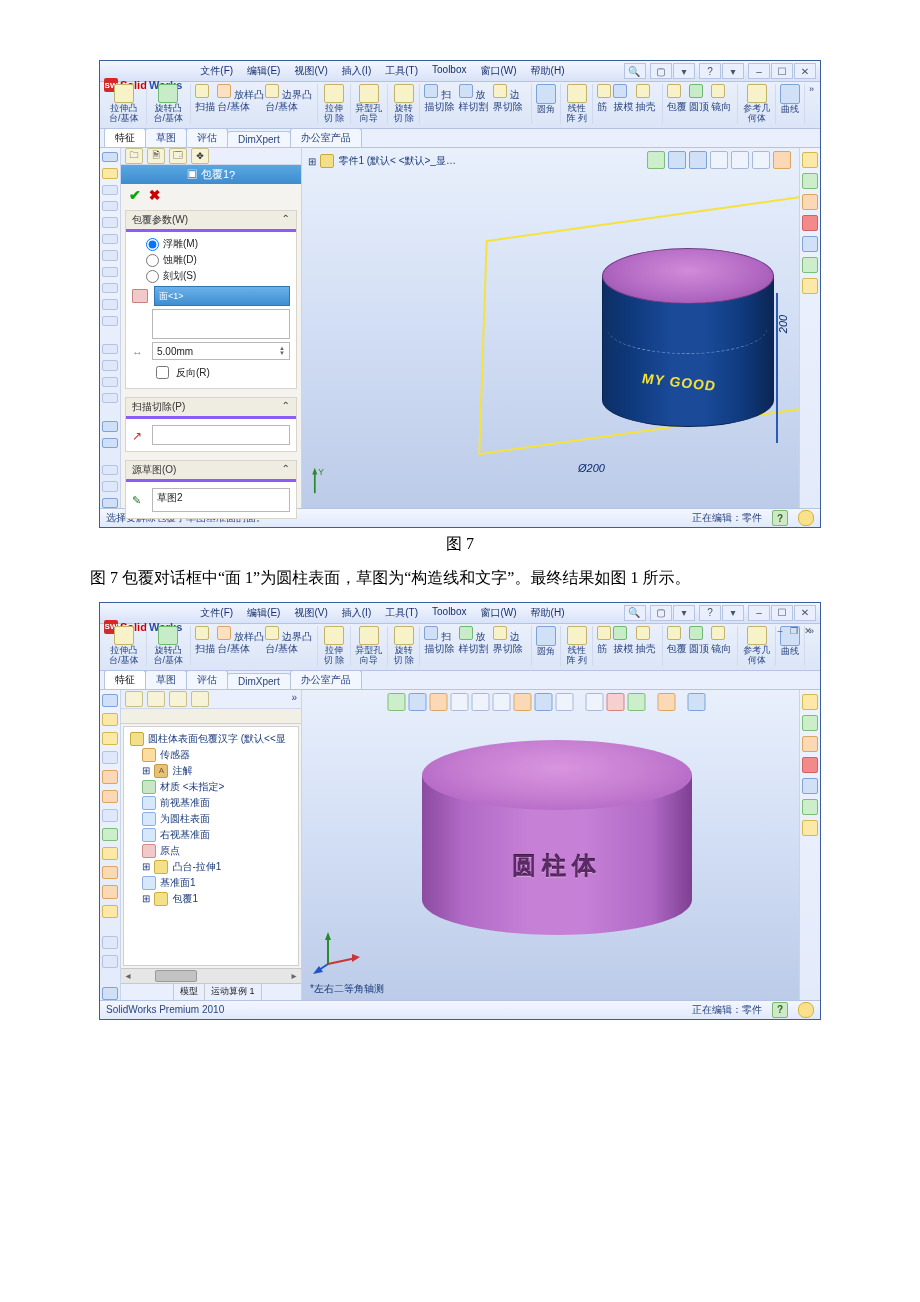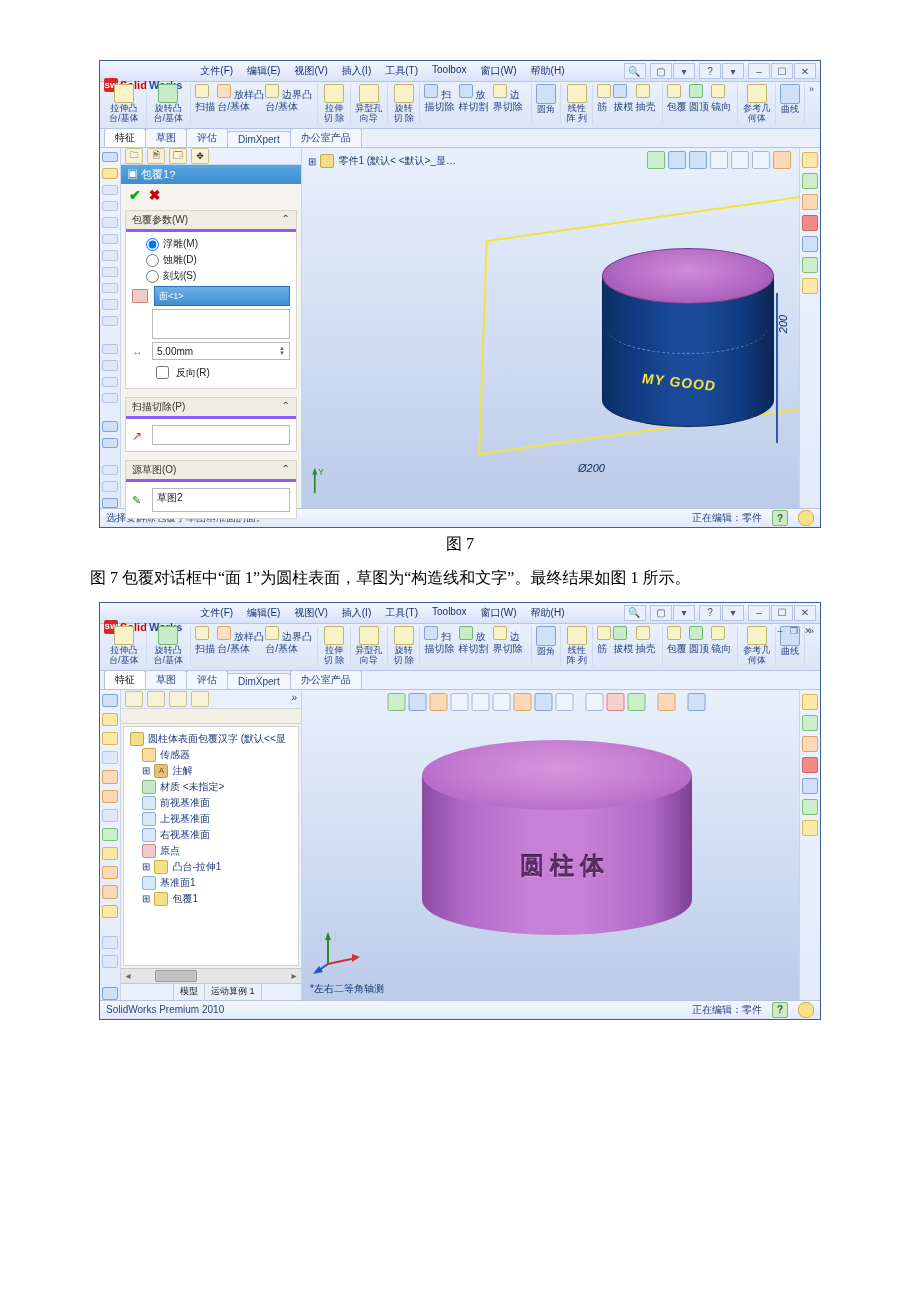--- a/index.html
+++ b/index.html
@@ -91,21 +91,21 @@
   .li-ic.y{background:#fde9a7;border-color:#d3b94f;}
   .li-ic.g{background:#cdeeca;border-color:#7cbd78;}
   .li-ic.b{background:#cfe0f7;border-color:#7fa3d8;}
   .li-ic.o{background:#fbd9b6;border-color:#dba760;}
   .sw-right-icons{width:20px;background:linear-gradient(#eef3fd,#e3eafa);border-left:1px solid #c8d3ec;display:flex;flex-direction:column;align-items:center;padding-top:4px;gap:5px;}
 
   
   .pm-panel{width:180px;background:#f5f3ef;border-right:1px solid #c8d3ec;display:flex;flex-direction:column;}
   .pm-tabs{display:flex;height:18px;background:#e9effc;border-bottom:1px solid #cfd7eb;align-items:center;padding:0 4px;gap:4px;}
   .pm-tabs span{width:16px;height:14px;background:#f7f3d7;border:1px solid #c7c08a;border-radius:2px;display:inline-flex;align-items:center;justify-content:center;font-size:9px;}
-  .pm-title{background:linear-gradient(#5aa7e0,#3d8ccf);color:#fff;padding:2px 6px;display:flex;align-items:center;justify-content:flex-start;font-size:11px;}
+  .pm-title{background:linear-gradient(#5aa7e0,#3d8ccf);color:#fff;padding:2px 6px;display:flex;align-items:center;justify-content:center;font-size:11px;}
   .pm-okrow{display:flex;gap:8px;padding:3px 8px;background:#f5f3ef;}
   .pm-ok{color:#0a0;font-weight:bold;font-size:14px;}
   .pm-cancel{color:#c00;font-weight:bold;font-size:14px;}
   .pm-section{border:1px solid #d8d4c9;margin:4px;background:#fff;}
   .pm-sec-h{background:#efece2;padding:2px 6px;display:flex;justify-content:space-between;font-size:10px;color:#333;border-bottom:3px solid #8b5cf6;}
   .pm-sec-b{padding:3px 6px;font-size:10px;color:#222;}
   .pm-radio{display:flex;align-items:center;gap:4px;margin:2px 0 2px 14px;}
   .pm-radio input{margin:0;}
   .pm-field{display:flex;align-items:center;gap:6px;margin:3px 0;}
   .pm-sel{flex:1;height:16px;background:linear-gradient(#6bb0ea,#3e8fd1);border:1px solid #2f74b3;color:#fff;font-size:9px;padding:1px 4px;display:flex;align-items:center;}
@@ -162,21 +162,21 @@
   .dim-d{position:absolute;bottom:14px;left:96px;font-size:11px;color:#0a2a6a;font-style:italic;}
   .dim-h{position:absolute;right:-20px;top:70px;font-size:11px;color:#0a2a6a;transform:rotate(-90deg);font-style:italic;}
   .dim-line-h{position:absolute;right:-6px;top:45px;width:2px;height:150px;background:#2a5ab2;}
   .triad1{position:absolute;bottom:6px;left:6px;}
   .triad1 svg{width:34px;height:34px;}
 
   
   .cyl2{position:absolute;left:120px;top:50px;width:270px;height:210px;}
   .cyl2-top{width:270px;height:70px;background:radial-gradient(ellipse at 50% 40%,#d895df 0%,#c77fd2 45%,#a95cbf 100%);border-radius:50%;position:absolute;top:0;left:0;}
   .cyl2-body{position:absolute;top:35px;left:0;width:270px;height:160px;background:linear-gradient(90deg,#8c4aa0 0%,#b06ac6 15%,#c680d6 40%,#c680d6 60%,#b06ac6 85%,#7e3f92 100%);border-radius:0 0 135px 135px / 0 0 35px 35px;}
-  .cyl2-text{position:absolute;top:110px;left:8px;width:100%;text-align:center;color:#5a2a64;font-size:24px;font-weight:bold;font-family:"KaiTi","STKaiti",serif;letter-spacing:6px;text-shadow:0 1px 0 #d9a8e0, 0 -1px 0 #3f1c48;}
+  .cyl2-text{position:absolute;top:110px;left:0;width:100%;text-align:center;color:#5a2a64;font-size:24px;font-weight:bold;font-family:"KaiTi","STKaiti",serif;letter-spacing:6px;text-shadow:0 1px 0 #d9a8e0, 0 -1px 0 #3f1c48;}
 
   .vp-label{position:absolute;bottom:4px;left:8px;font-size:10px;color:#1a3a7a;}
   .triad2{position:absolute;bottom:24px;left:10px;}
 
   
   .sw-status{height:18px;background:linear-gradient(#f3f6ff,#e1e9fa);border-top:1px solid #b5c4e3;display:flex;align-items:center;justify-content:space-between;padding:0 6px;font-size:10px;color:#2a4580;}
   .sw-status .right{display:flex;align-items:center;gap:10px;}
   .status-q{width:14px;height:14px;background:#cfe9c7;border:1px solid #7fb86f;border-radius:2px;display:inline-flex;align-items:center;justify-content:center;color:#2a6a2a;font-weight:bold;}
   .status-warn{width:14px;height:14px;background:#f9e08a;border:1px solid #d4b33a;border-radius:7px;}
   .close-x{position:absolute;right:6px;top:22px;width:40px;height:12px;display:flex;gap:2px;justify-content:flex-end;}
@@ -655,21 +655,21 @@
           <div class="ft-item l1">
               <span class="ft-ic mat"></span>
               <span>材质 &lt;未指定&gt;</span>
             </div>
           <div class="ft-item l1">
               <span class="ft-ic plane"></span>
               <span>前视基准面</span>
             </div>
           <div class="ft-item l1">
               <span class="ft-ic plane"></span>
-              <span>上视基准面</span>
+              <span>为圆柱表面</span>
             </div>
           <div class="ft-item l1">
               <span class="ft-ic plane"></span>
               <span>右视基准面</span>
             </div>
           <div class="ft-item l1">
               <span class="ft-ic origin"></span>
               <span>原点</span>
             </div>
           <div class="ft-item l1">⊞<span class="ft-ic extrude"></span><span>凸台-拉伸1</span></div>

